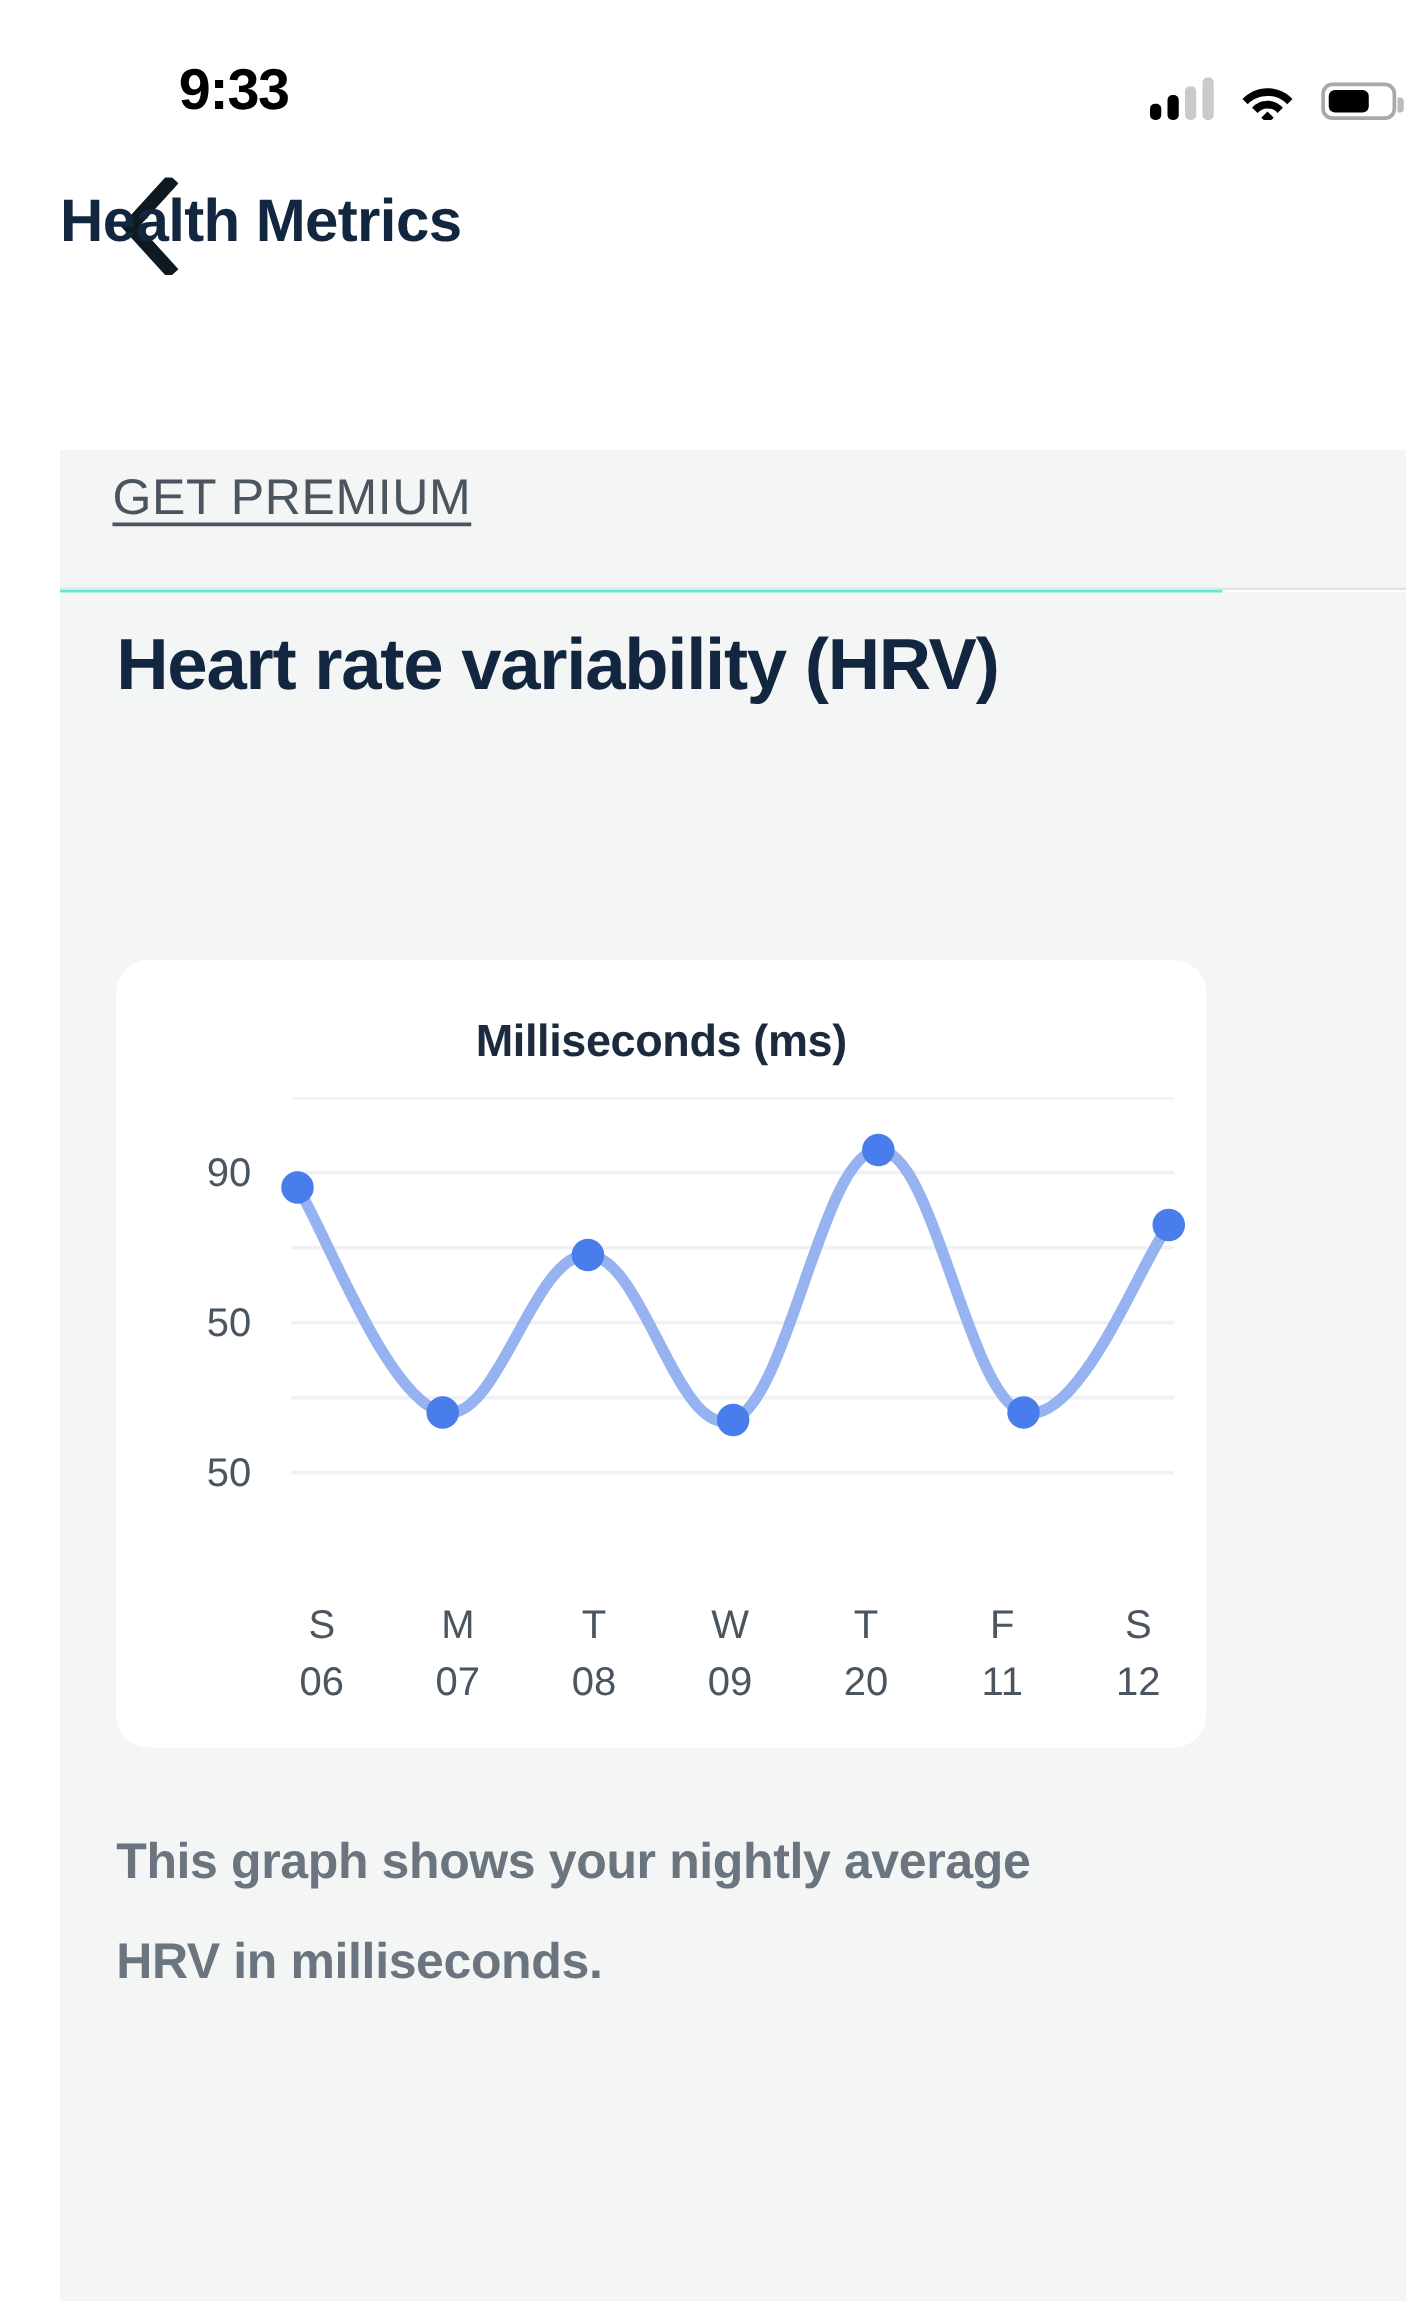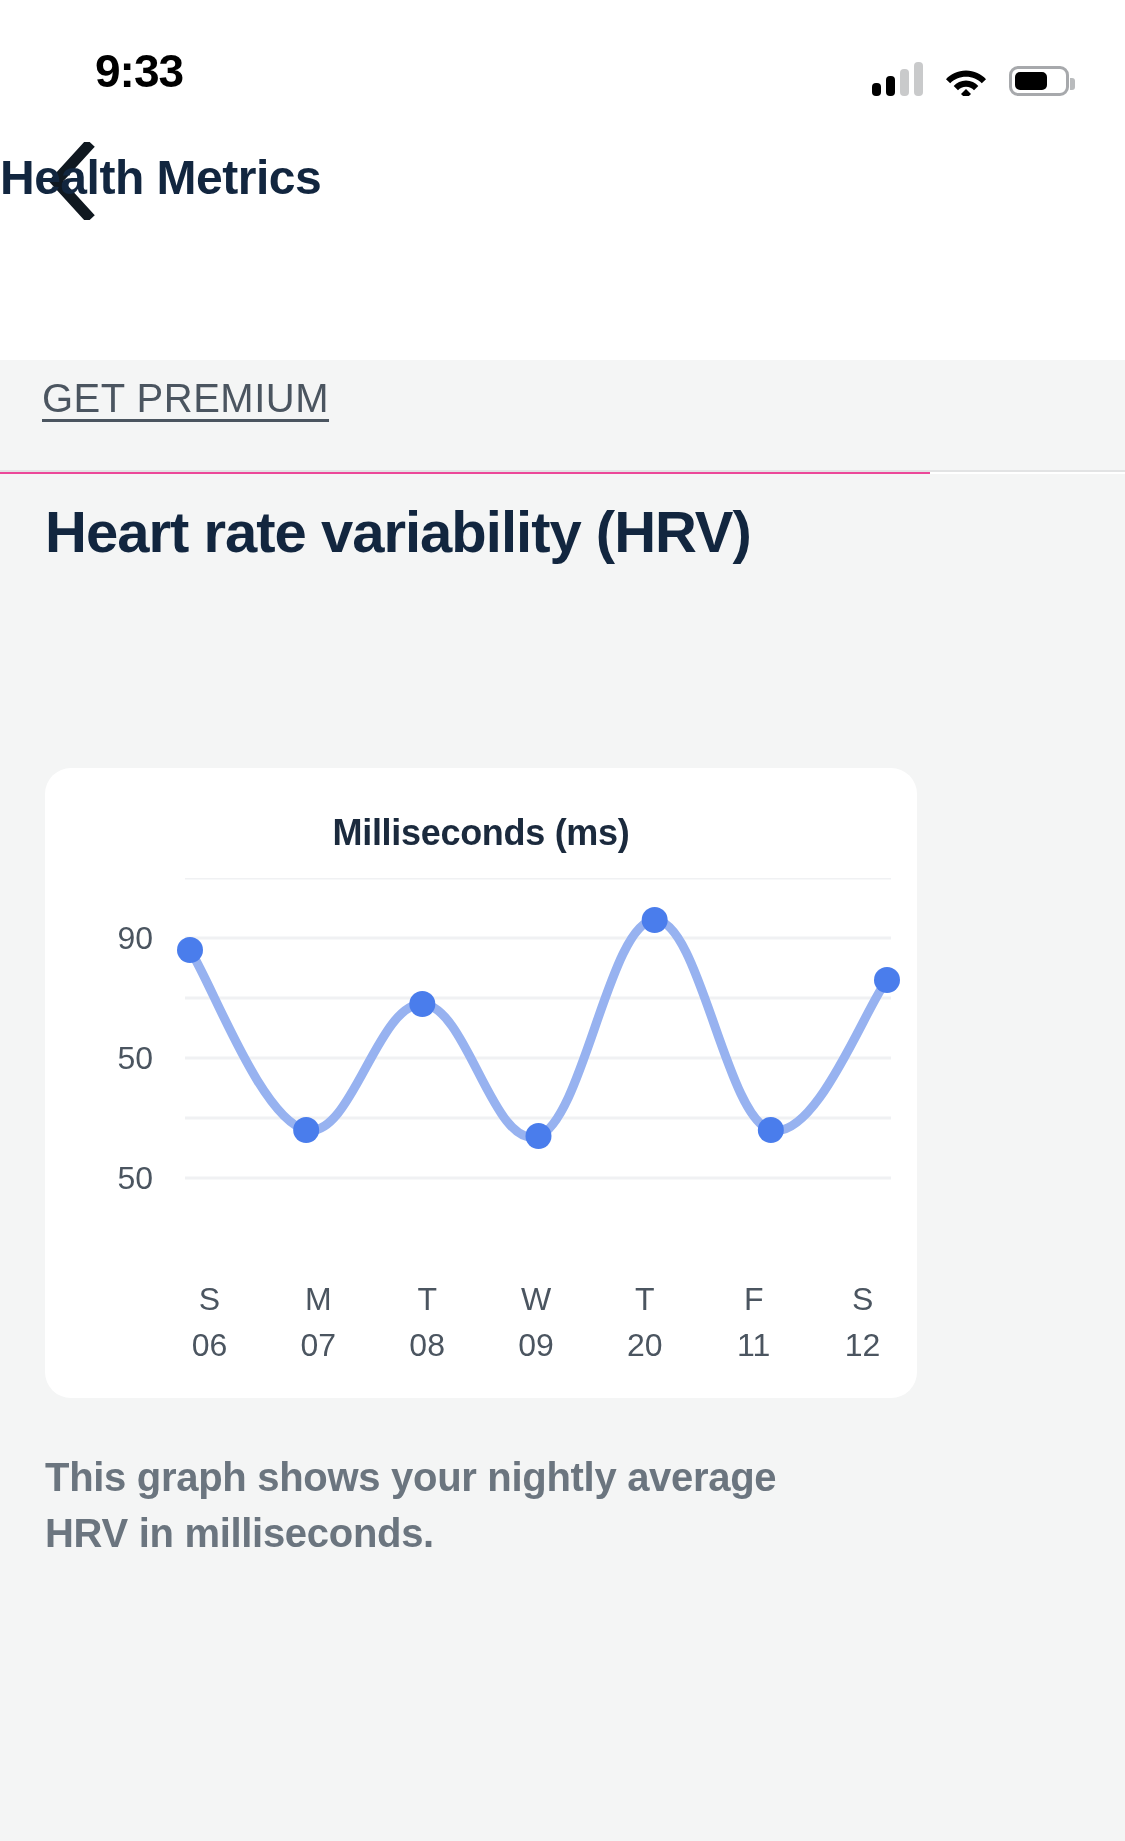--- a/index.html
+++ b/index.html
@@ -2,21 +2,21 @@
 <html><head>
 <meta charset="utf-8">
 <style>
   * { margin:0; padding:0; box-sizing:border-box; }
   html, body {
     width:1125px; height:1841px;
     background:#ffffff;
     font-family:"Liberation Sans", sans-serif;
     overflow:hidden;
   }
-  .phone { position:relative; width:930px; height:1841px; background:#ec4899; }
+  .phone { position:relative; width:930px; height:1841px; background:#5eead4;margin-left:48px; }
 
   
   .statusbar {
     position:absolute; top:0; left:0; width:1125px; height:128px;
     background:#ffffff;
   }
   .status-time {
     position:absolute; left:95px; top:44px;
     font-size:46px; font-weight:bold; color:#000000;
     letter-spacing:-1px;
@@ -126,21 +126,21 @@
     position:absolute; left:110px; top:508px; width:762px; height:110px;
     display:flex;
   }
   .xtick {
     flex:1; text-align:center;
     font-size:32px; color:#4b5560; line-height:46px;
   }
 
   .caption {
     position:absolute; left:45px; top:975px; width:820px;
-    font-size:40px; line-height:56px; color:#6b757f;
+    font-size:40px; line-height:80px; color:#6b757f;
     font-weight:bold; letter-spacing:-0.3px;
   }
 </style>
 </head>
 <body>
 
 <div class="phone">
 
   <div class="statusbar">
     <div class="status-time">9:33</div>

